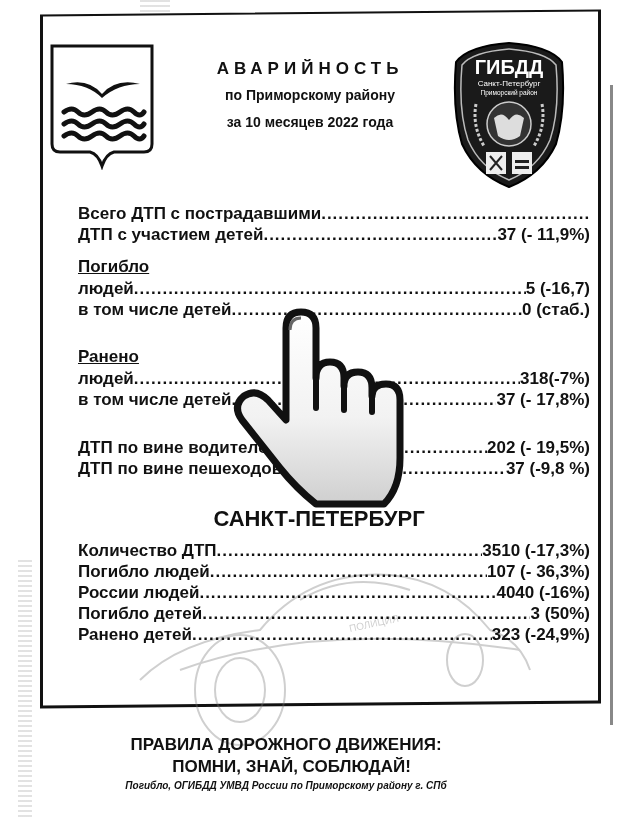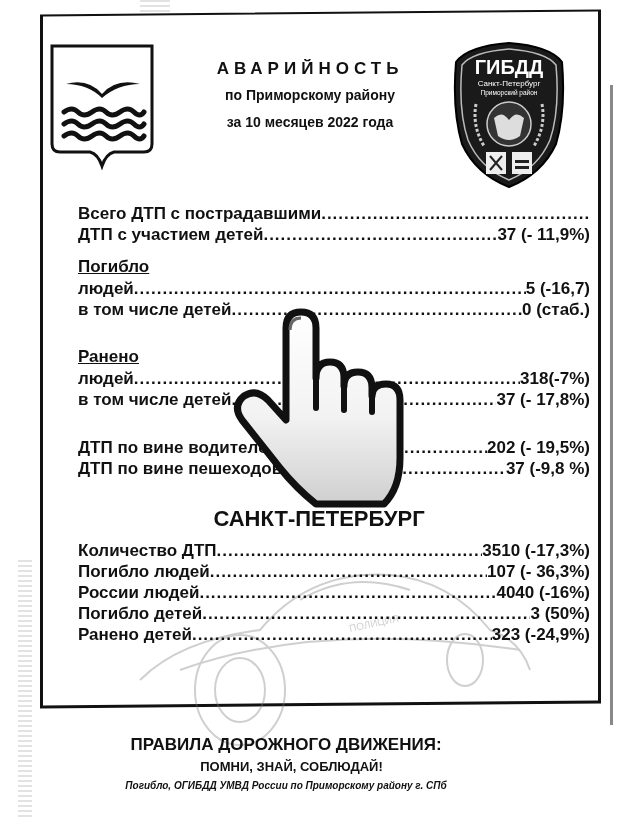--- a/index.html
+++ b/index.html
@@ -33,21 +33,21 @@
   .row .dots::before { content: "........................................................................................................................"; }
   .row .val { flex: 0 0 auto; }
   .heading { font-size: 17px; font-weight: bold; text-decoration: underline; height: 22px; line-height: 22px; }
 
   .city-title { position: absolute; left: 0; width: 638px; top: 506px; text-align: center; font-weight: bold; font-size: 22px; }
 
   .car { position: absolute; left: 120px; top: 530px; width: 420px; height: 220px; opacity: .35; }
 
   .footer { position: absolute; left: 0; width: 572px; top: 734px; text-align: center; font-weight: bold; }
   .footer .f1 { font-size: 17px; line-height: 22px; }
-  .footer .f2 { font-size: 13px; line-height: 22px; padding-left: 11px; }
+  .footer .f2 { font-size: 17px; line-height: 22px; padding-left: 11px; }
   .footer .f3 { font-size: 10px; font-style: italic; line-height: 16px; }
 
   .hand { position: absolute; left: 226px; top: 308px; width: 185px; height: 205px; }
 </style>
 </head>
 <body>
 
 <div class="scan-line" style="left:18px;top:560px;width:14px;height:260px;"></div>
 <div class="scan-line" style="left:140px;top:0;width:30px;height:14px;"></div>
 <div class="right-shadow"></div>

